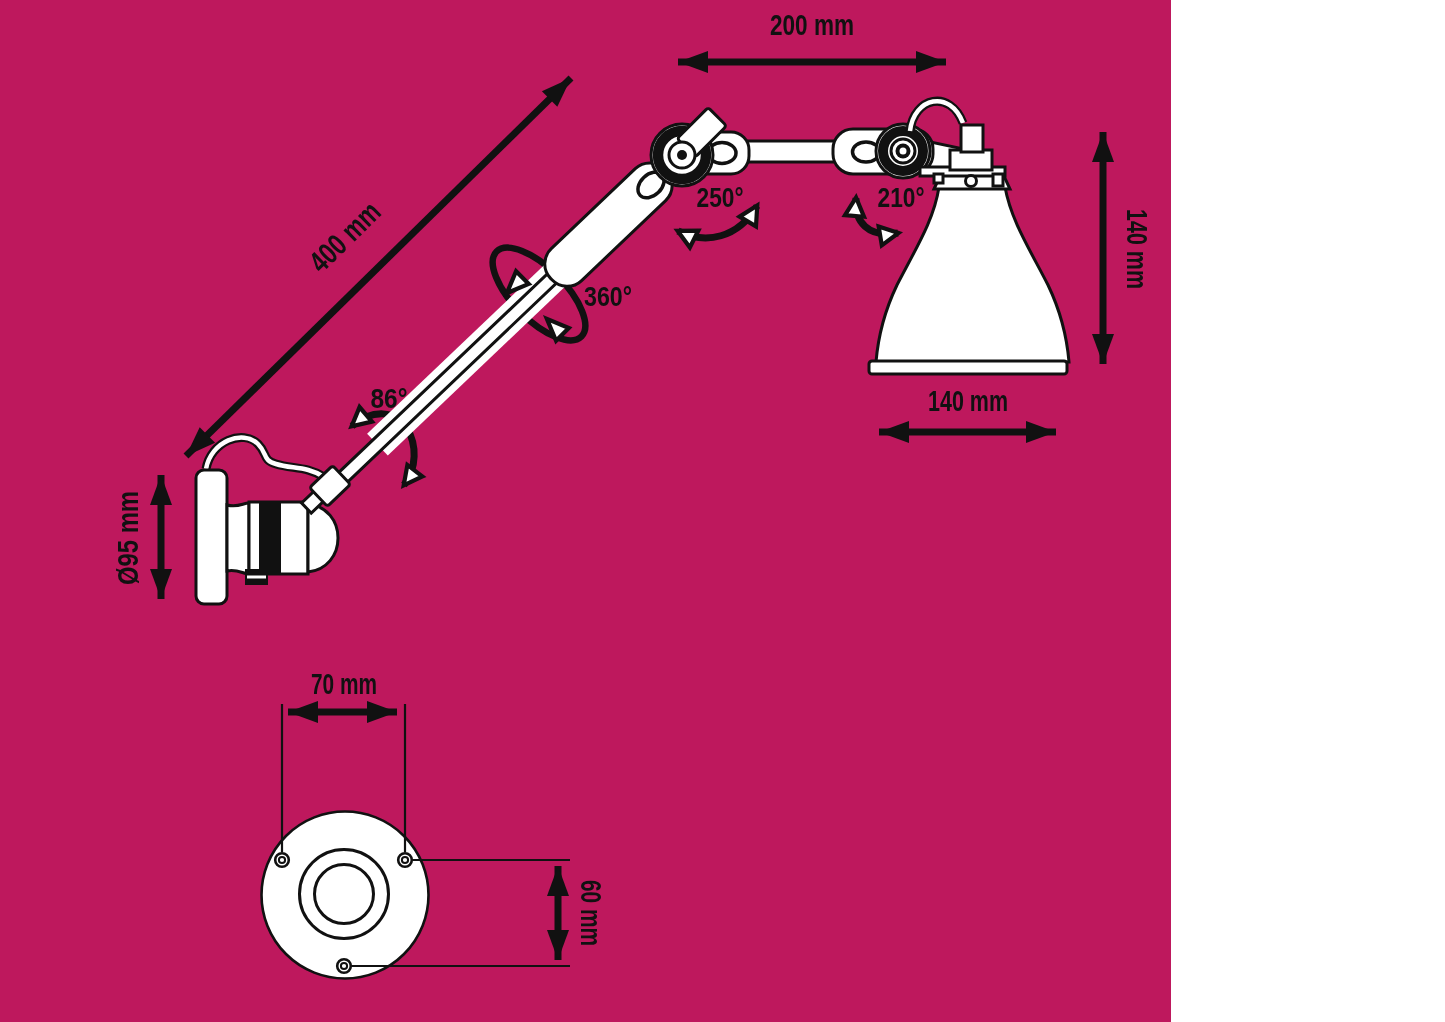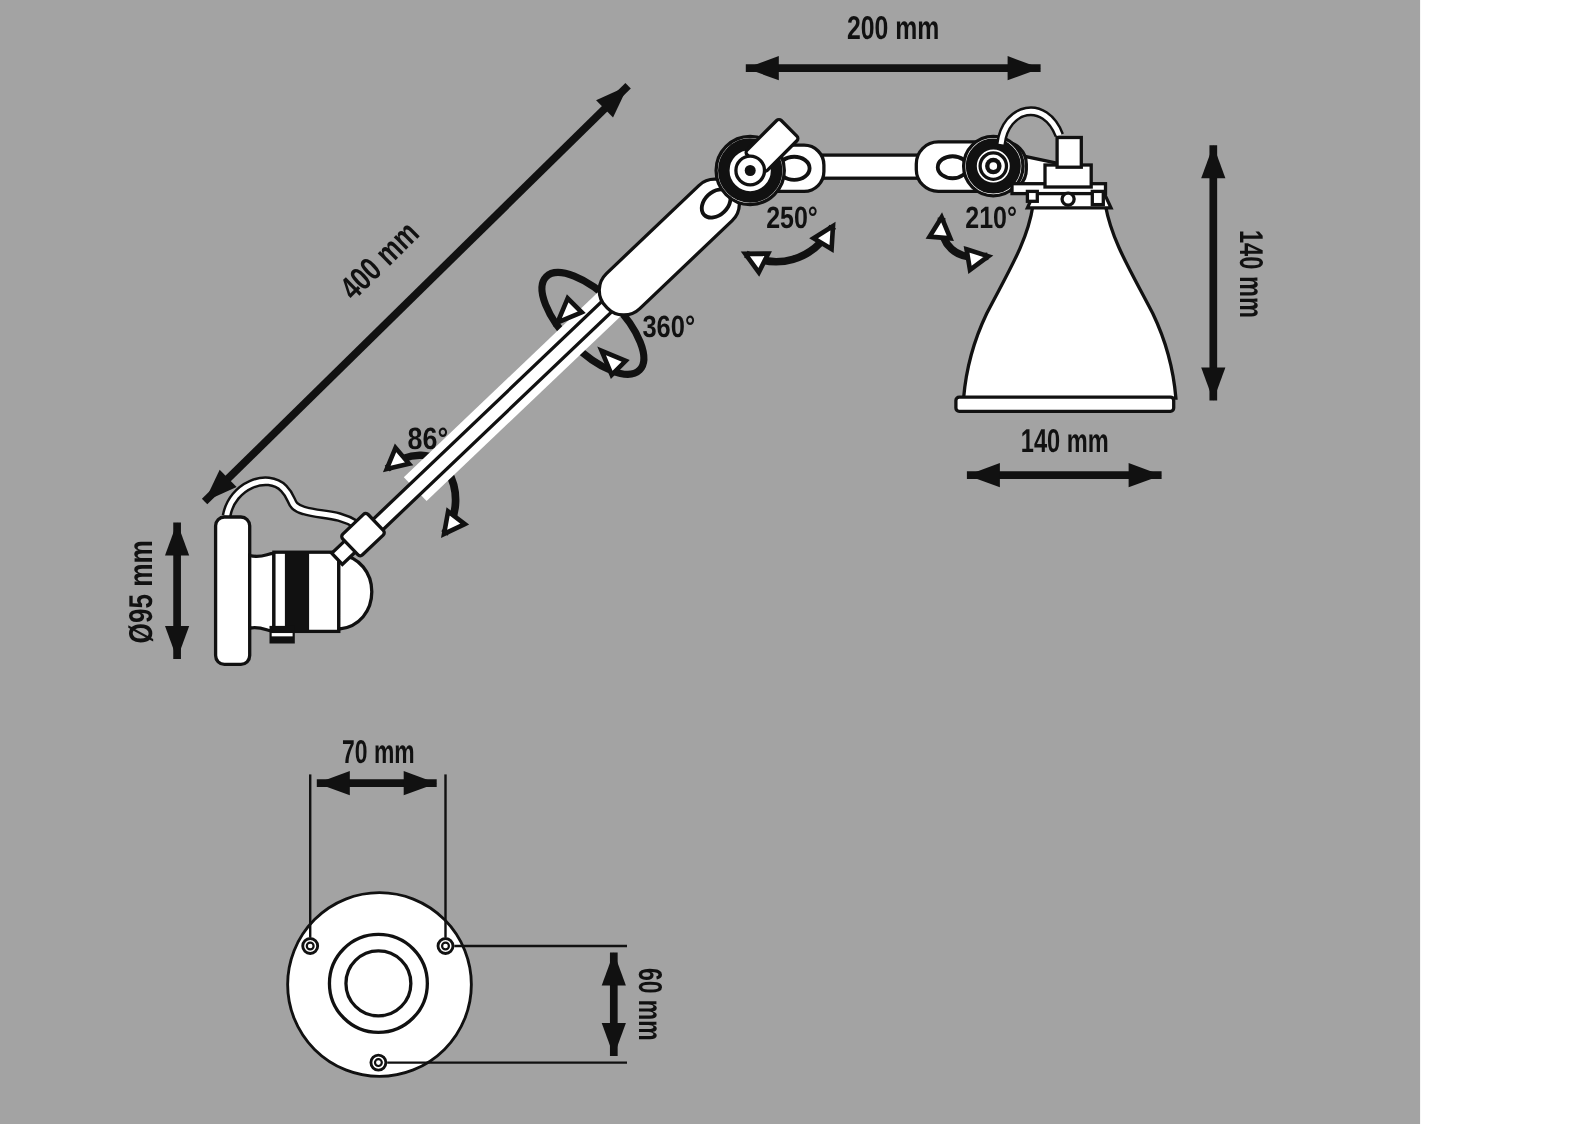--- a/index.html
+++ b/index.html
@@ -1,16 +1,16 @@
 <!DOCTYPE html>
 <html><head>
 <meta charset="utf-8">
 <style>
   html,body{margin:0;padding:0;background:#fff;}
-  .stage{width:1291px;height:1022px;position:relative;background:#a3a3a3;overflow:hidden;}
+  .stage{width:1171px;height:1022px;position:relative;background:#be185d;overflow:hidden;}
   svg{display:block;}
   .dim{font:700 30px "Liberation Sans","DejaVu Sans",sans-serif;fill:#111;}
   .ang{font:700 28px "Liberation Sans","DejaVu Sans",sans-serif;fill:#111;}
   .outline{fill:#fff;stroke:#111;stroke-width:3;}
   .thin{fill:none;stroke:#111;stroke-width:2.2;}
   .dimline{stroke:#111;stroke-width:7;fill:none;}
   .arc{stroke:#111;stroke-width:7;fill:none;}
 </style>
 </head>
 <body>

